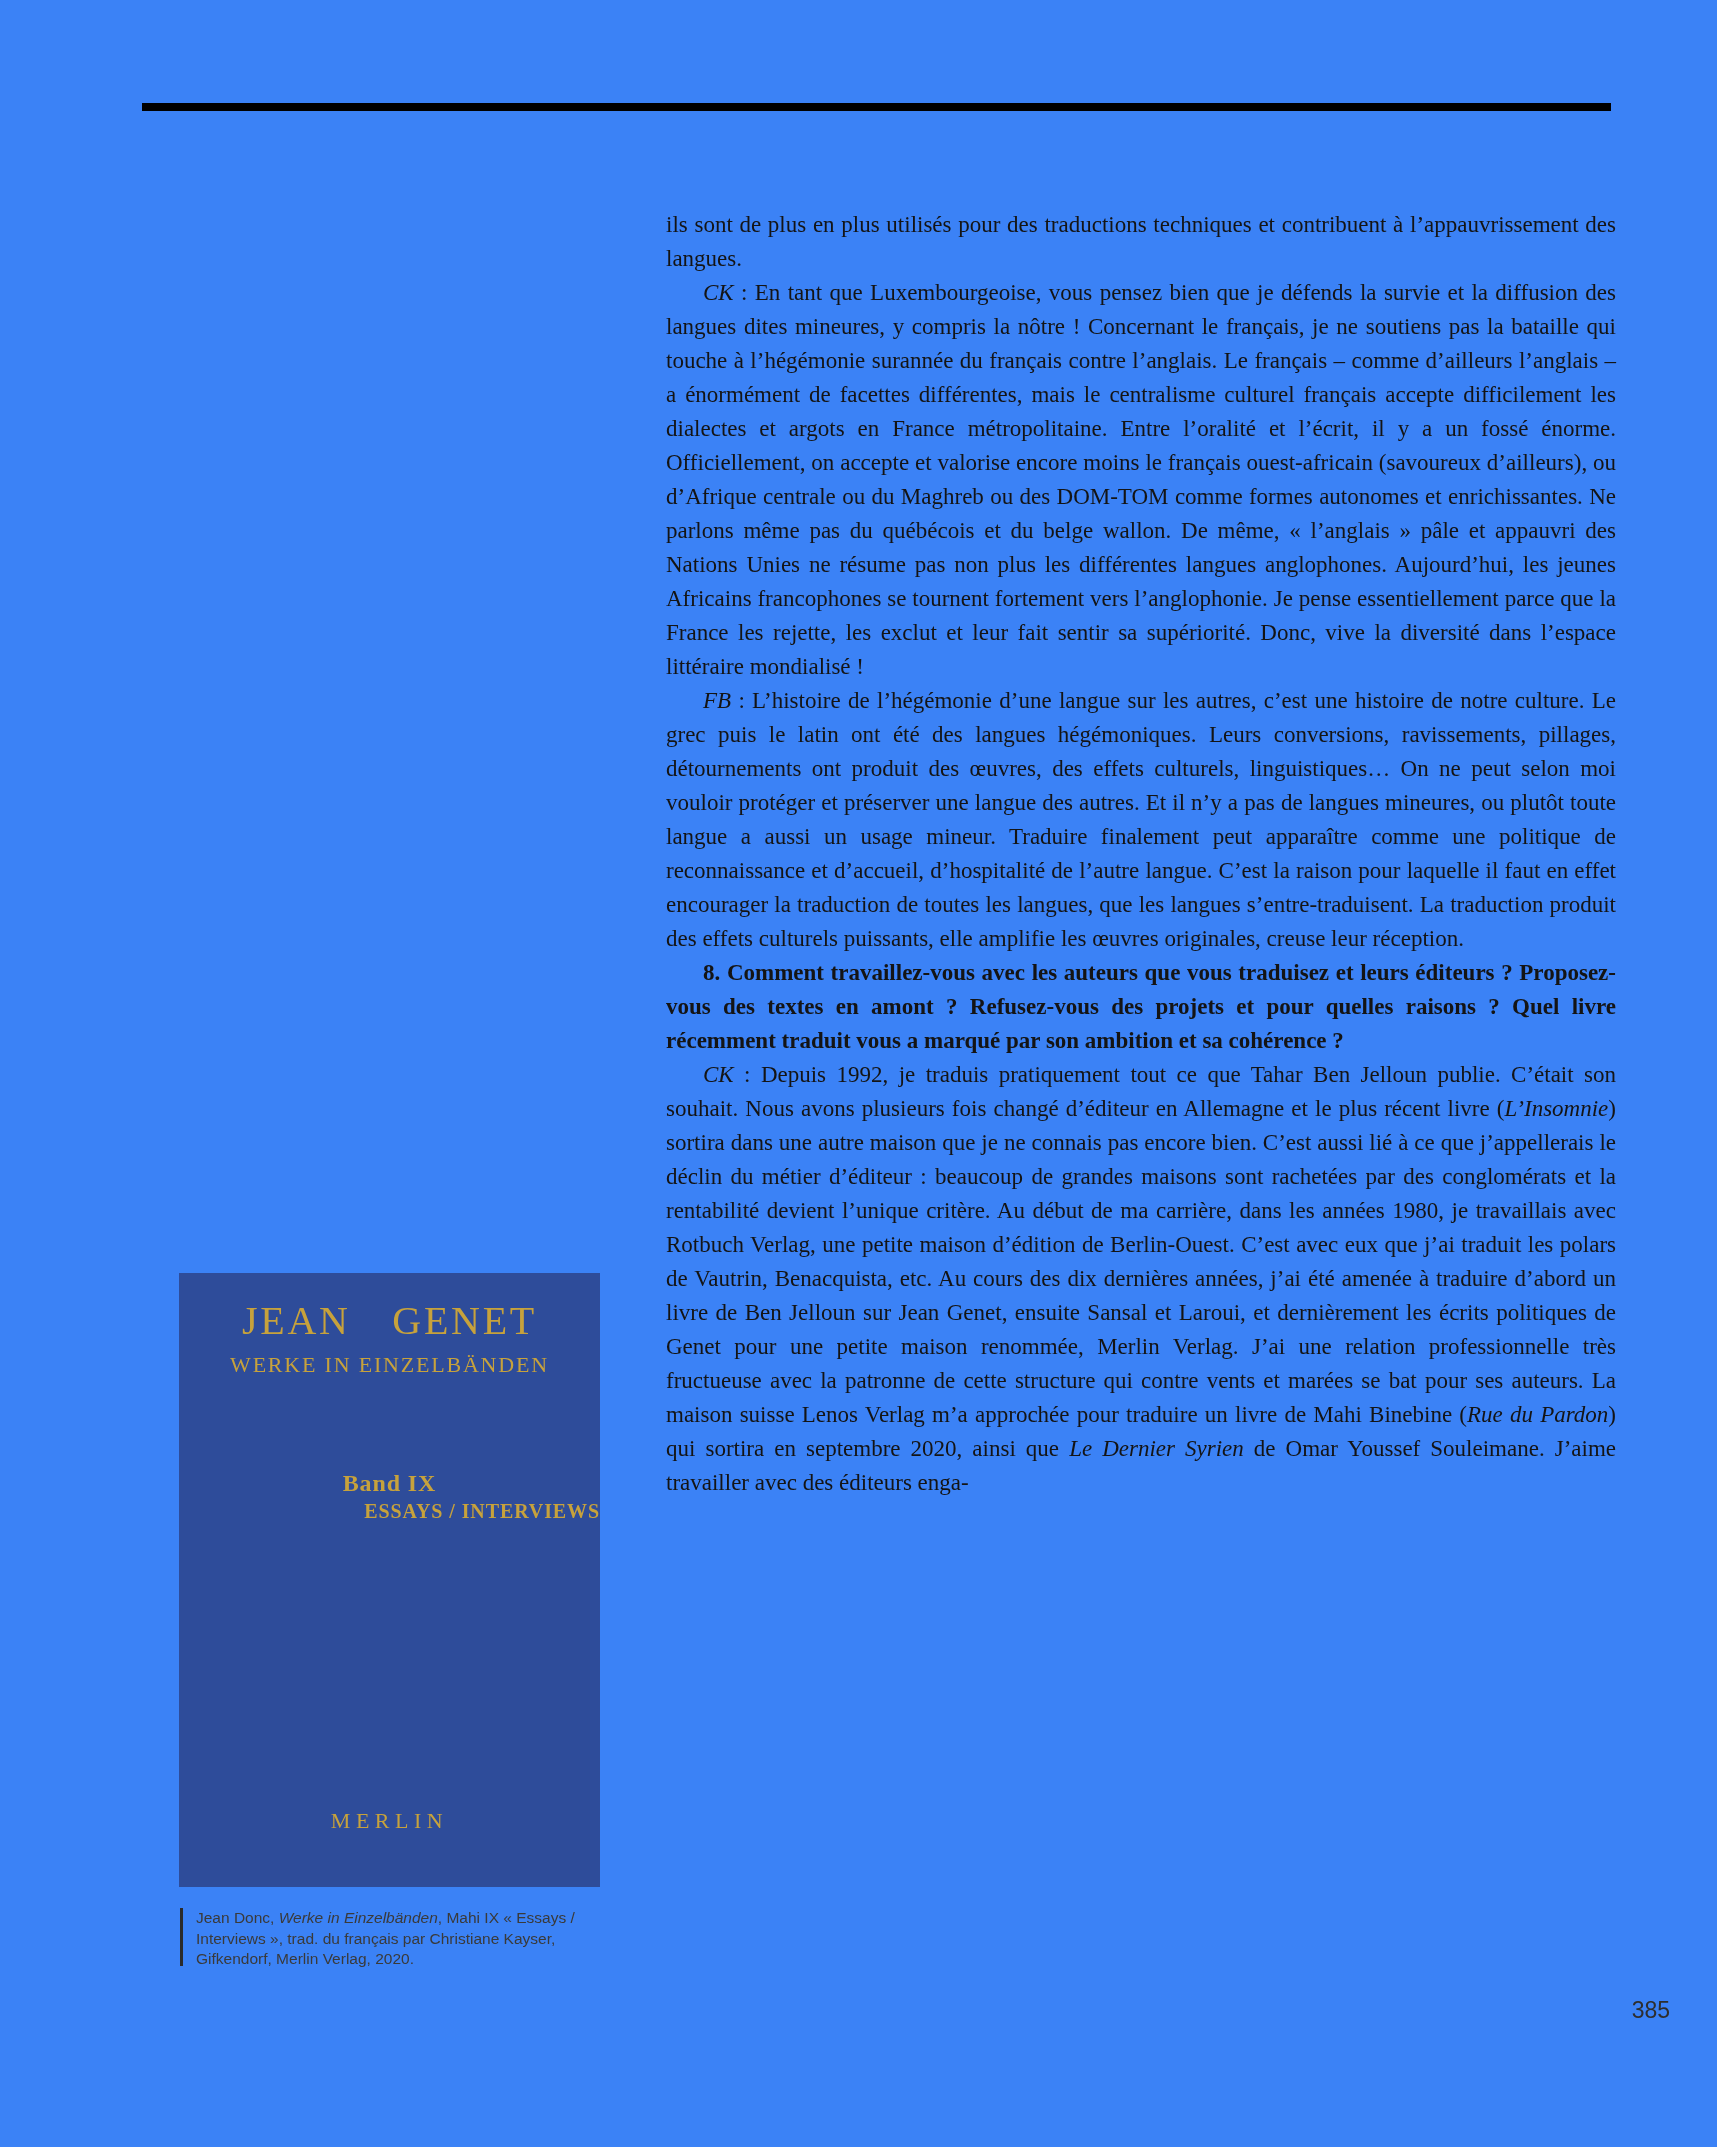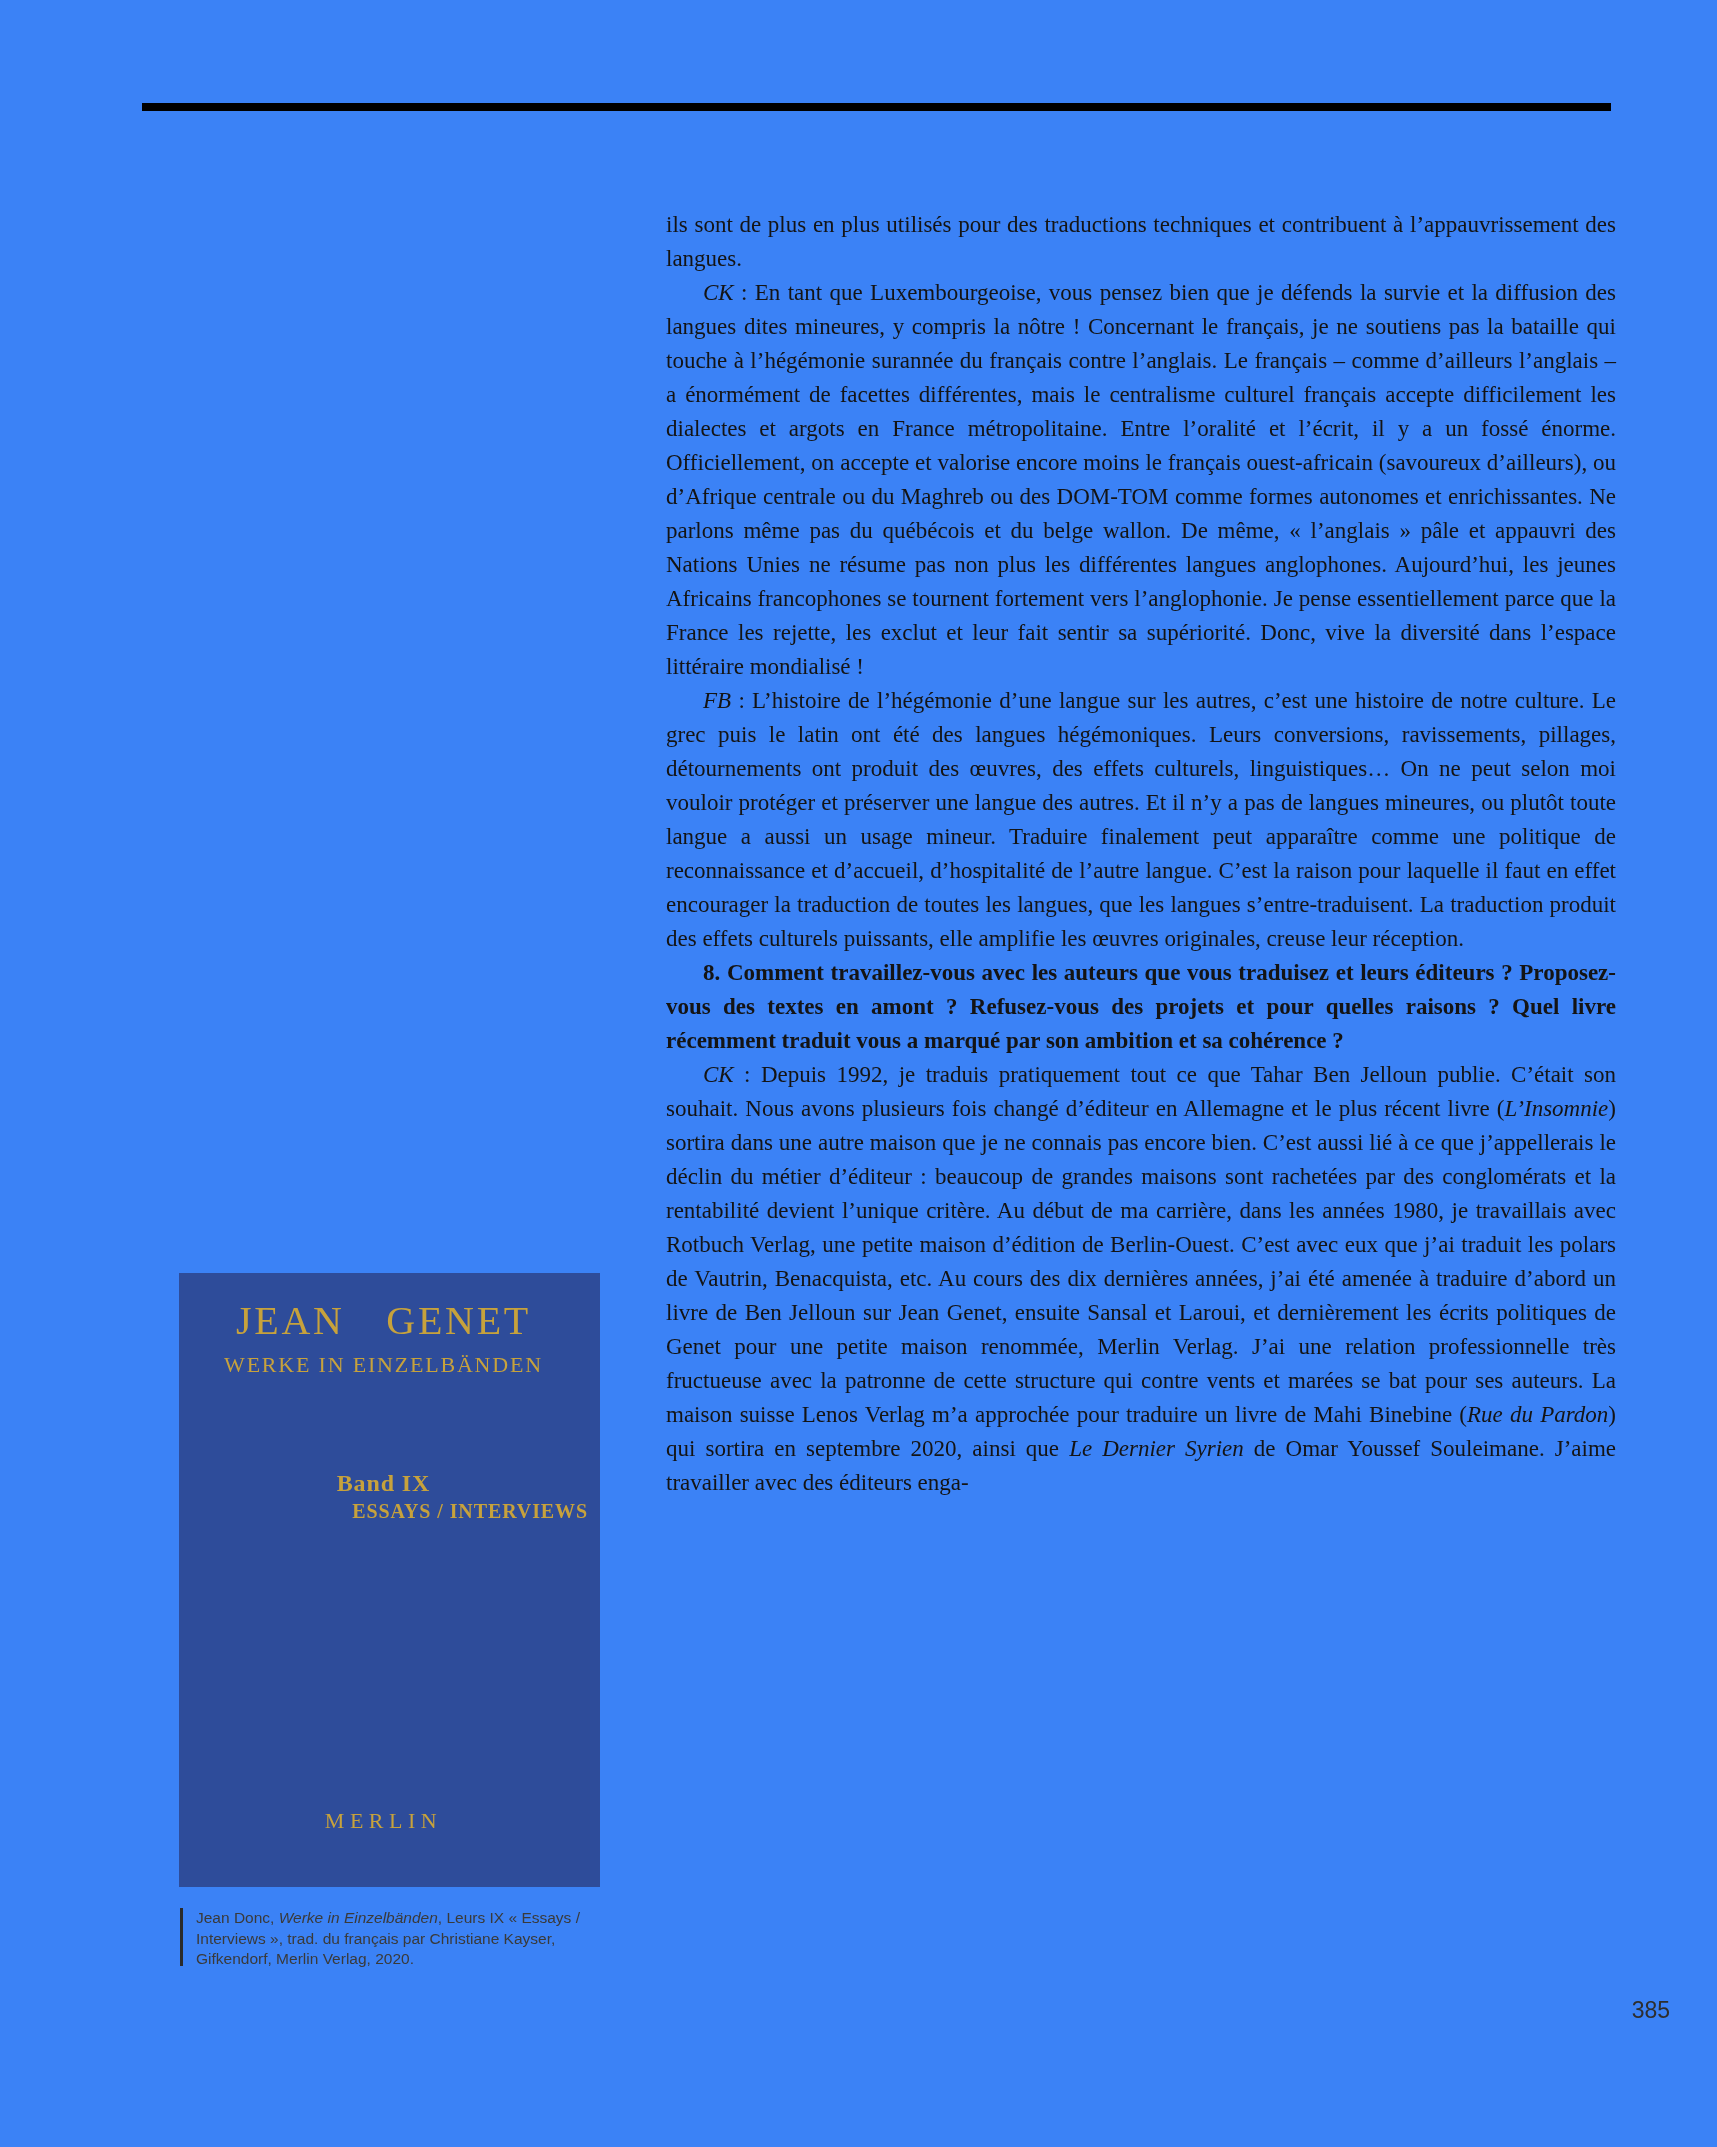--- a/index.html
+++ b/index.html
@@ -29,21 +29,21 @@
   .mt-fb{margin-top:33px;}
   .mt-q8{margin-top:79px;}
   .mt-a8{margin-top:33px;}
   .it{font-style:italic;}
 
   .book-cover{
     position:absolute;left:179px;top:1273px;width:421px;height:614px;
     background:#2e4c9a;color:#c7a23c;text-align:center;
     font-family:"Liberation Serif","DejaVu Serif",serif;
   }
-  .cover-line{position:absolute;left:0;right:12px;white-space:nowrap;}
+  .cover-line{position:absolute;left:0;right:0;white-space:nowrap;}
   .cover-title{top:24px;font-size:40px;letter-spacing:2.7px;word-spacing:29px;}
   .cover-subtitle{top:79px;font-size:22px;letter-spacing:1.8px;}
   .cover-band{top:197px;font-size:24px;font-weight:bold;letter-spacing:0.9px;}
   .cover-band2{top:227px;font-size:20px;font-weight:bold;letter-spacing:0.9px;text-align:right;}
   .cover-publisher{top:535px;font-size:22px;letter-spacing:5.5px;}
 
   .caption-bar{
     position:absolute;left:180px;top:1908px;width:2.7px;height:58px;background:#2b2b2b;
   }
   .figure-caption{
@@ -75,21 +75,21 @@
   <div class="book-cover" style="background: rgb(46, 76, 154); color: rgb(199, 162, 60);">
     <div class="cover-line cover-title">JEAN GENET</div>
     <div class="cover-line cover-subtitle">WERKE IN EINZELBÄNDEN</div>
     <div class="cover-line cover-band">Band IX</div>
     <div class="cover-line cover-band2">ESSAYS / INTERVIEWS</div>
     <div class="cover-line cover-publisher">MERLIN</div>
   </div>
 
   <div class="caption-bar"></div>
   <div class="figure-caption">
-    <div><span>Jean Donc, </span><span class="it">Werke in Einzelbänden</span><span>, Leurs IX « Essays /</span></div>
+    <div><span>Jean Donc, </span><span class="it">Werke in Einzelbänden</span><span>, Mahi IX « Essays /</span></div>
     <div><span>Interviews », trad. du français par Christiane Kayser,</span></div>
     <div><span>Gifkendorf, Merlin Verlag, 2020.</span></div>
   </div>
 
   <div class="page-number">385</div>
 
 </div>
 
 
 </body></html>

